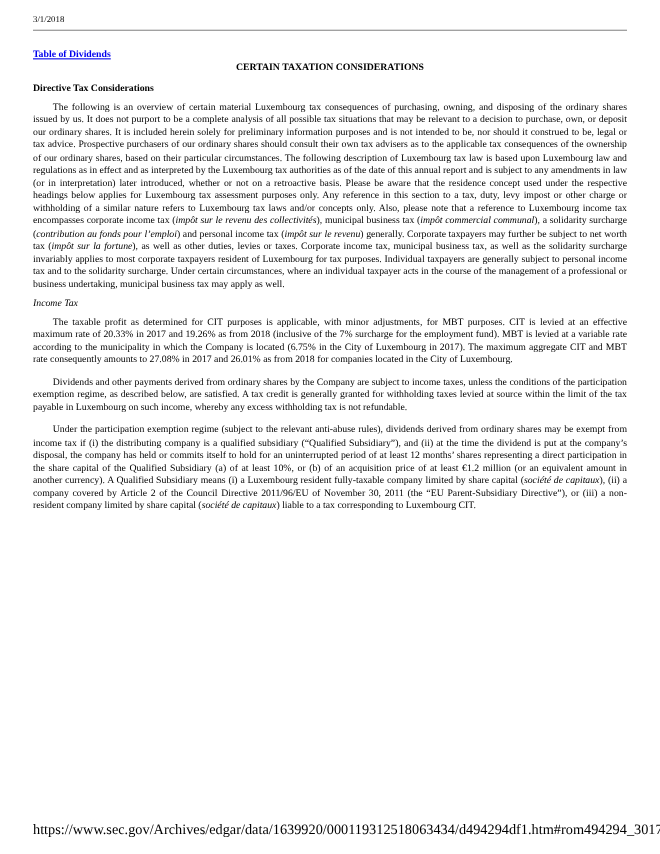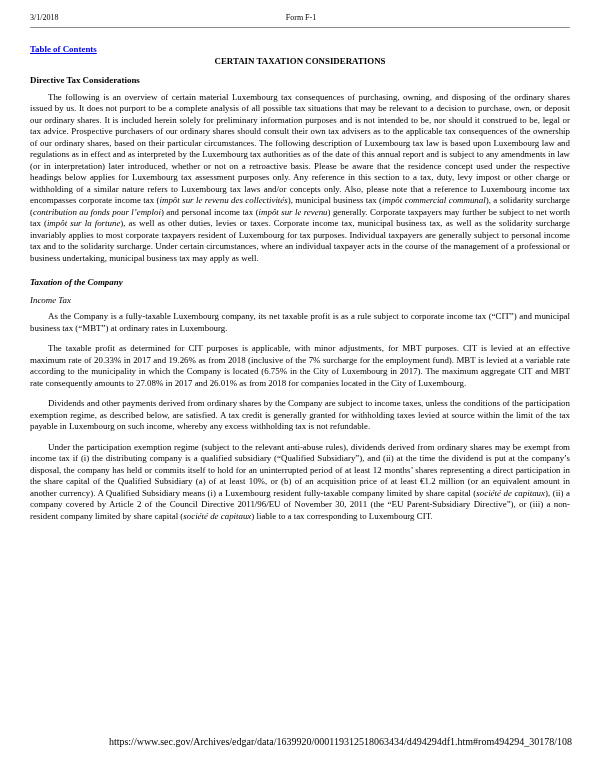--- a/index.html
+++ b/index.html
@@ -83,56 +83,53 @@
     margin-top: 6px;
     text-align: left;
   }
   .page-number {
     text-align: center;
     margin-top: 5px;
     text-indent: 0;
   }
   .print-footer {
     position: absolute;
-    bottom: 26px;
+    bottom: 14px;
     left: 30px;
     right: 28px;
-    font-size: 10px;
+    font-size: 13px;
     line-height: 9px;
     display: flex;
-    justify-content: flex-end;
+    justify-content: space-between;
   }
   i { font-style: italic; }
 </style>
 </head>
 <body>
 
 <div class="sheet">
 
   <div class="print-header">
     <span class="ph-date">3/1/2018</span>
-    <span class="ph-title">Form F-1</span>
   </div>
 
   <hr class="header-rule">
 
   <div class="content">
-    <a class="toc-link" href="#">Table of Contents</a>
+    <a class="toc-link" href="#">Table of Dividends</a>
 
     <div class="doc-title">CERTAIN TAXATION CONSIDERATIONS</div>
 
     <div class="section-heading">Directive Tax Considerations</div>
 
     <p class="para"><span>The following is an overview of certain material Luxembourg tax consequences of purchasing, owning, and disposing of the ordinary shares issued by us. It does not purport to be a complete analysis of all possible tax situations that may be relevant to a decision to purchase, own, or deposit our ordinary shares. It is included herein solely for preliminary information purposes and is not intended to be, nor should it construed to be, legal or tax advice. Prospective purchasers of our ordinary shares should consult their own tax advisers as to the applicable tax consequences of the ownership of our ordinary shares, based on their particular circumstances. The following description of Luxembourg tax law is based upon Luxembourg law and regulations as in effect and as interpreted by the Luxembourg tax authorities as of the date of this annual report and is subject to any amendments in law (or in interpretation) later introduced, whether or not on a retroactive basis. Please be aware that the residence concept used under the respective headings below applies for Luxembourg tax assessment purposes only. Any reference in this section to a tax, duty, levy impost or other charge or withholding of a similar nature refers to Luxembourg tax laws and/or concepts only. Also, please note that a reference to Luxembourg income tax encompasses corporate income tax (</span><i>impôt sur le revenu des collectivités</i><span>), municipal business tax (</span><i>impôt commercial communal</i><span>), a solidarity surcharge (</span><i>contribution au fonds pour l’emploi</i><span>) and personal income tax (</span><i>impôt sur le revenu</i><span>) generally. Corporate taxpayers may further be subject to net worth tax (</span><i>impôt sur la fortune</i><span>), as well as other duties, levies or taxes. Corporate income tax, municipal business tax, as well as the solidarity surcharge invariably applies to most corporate taxpayers resident of Luxembourg for tax purposes. Individual taxpayers are generally subject to personal income tax and to the solidarity surcharge. Under certain circumstances, where an individual taxpayer acts in the course of the management of a professional or business undertaking, municipal business tax may apply as well.</span></p>
 
-    <div class="sub-heading-bi">Taxation of the Company</div>
 
     <div class="sub-heading-i">Income Tax</div>
 
-    <p class="para"><span>As the Company is a fully-taxable Luxembourg company, its net taxable profit is as a rule subject to corporate income tax (“CIT”) and municipal business tax (“MBT”) at ordinary rates in Luxembourg.</span></p>
 
     <p class="para"><span>The taxable profit as determined for CIT purposes is applicable, with minor adjustments, for MBT purposes. CIT is levied at an effective maximum rate of 20.33% in 2017 and 19.26% as from 2018 (inclusive of the 7% surcharge for the employment fund). MBT is levied at a variable rate according to the municipality in which the Company is located (6.75% in the City of Luxembourg in 2017). The maximum aggregate CIT and MBT rate consequently amounts to 27.08% in 2017 and 26.01% as from 2018 for companies located in the City of Luxembourg.</span></p>
 
     <p class="para"><span>Dividends and other payments derived from ordinary shares by the Company are subject to income taxes, unless the conditions of the participation exemption regime, as described below, are satisfied. A tax credit is generally granted for withholding taxes levied at source within the limit of the tax payable in Luxembourg on such income, whereby any excess withholding tax is not refundable.</span></p>
 
     <p class="para"><span>Under the participation exemption regime (subject to the relevant anti-abuse rules), dividends derived from ordinary shares may be exempt from income tax if (i) the distributing company is a qualified subsidiary (“Qualified Subsidiary”), and (ii) at the time the dividend is put at the company’s disposal, the company has held or commits itself to hold for an uninterrupted period of at least 12 months’ shares representing a direct participation in the share capital of the Qualified Subsidiary (a) of at least 10%, or (b) of an acquisition price of at least €1.2 million (or an equivalent amount in another currency). A Qualified Subsidiary means (i) a Luxembourg resident fully-taxable company limited by share capital (</span><i>société de capitaux</i><span>), (ii) a company covered by Article 2 of the Council Directive 2011/96/EU of November 30, 2011 (the “EU Parent-Subsidiary Directive”), or (iii) a non-resident company limited by share capital (</span><i>société de capitaux</i><span>) liable to a tax corresponding to Luxembourg CIT.</span></p>
 
   </div>
 
   <div class="print-footer">

